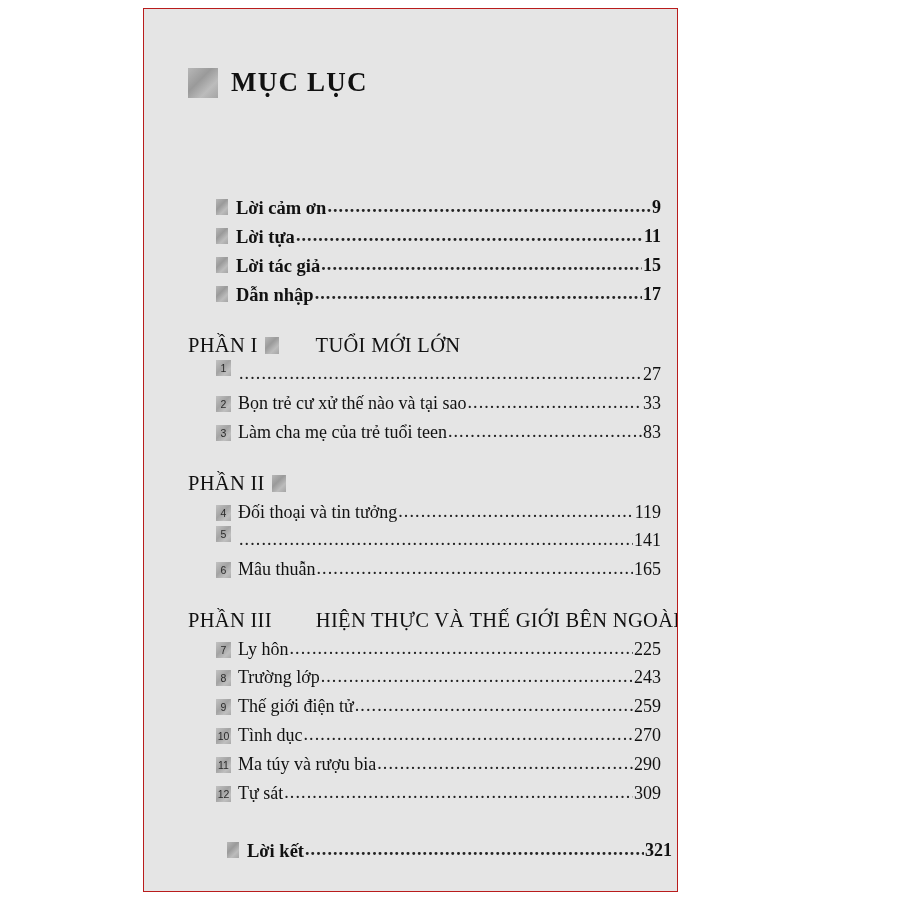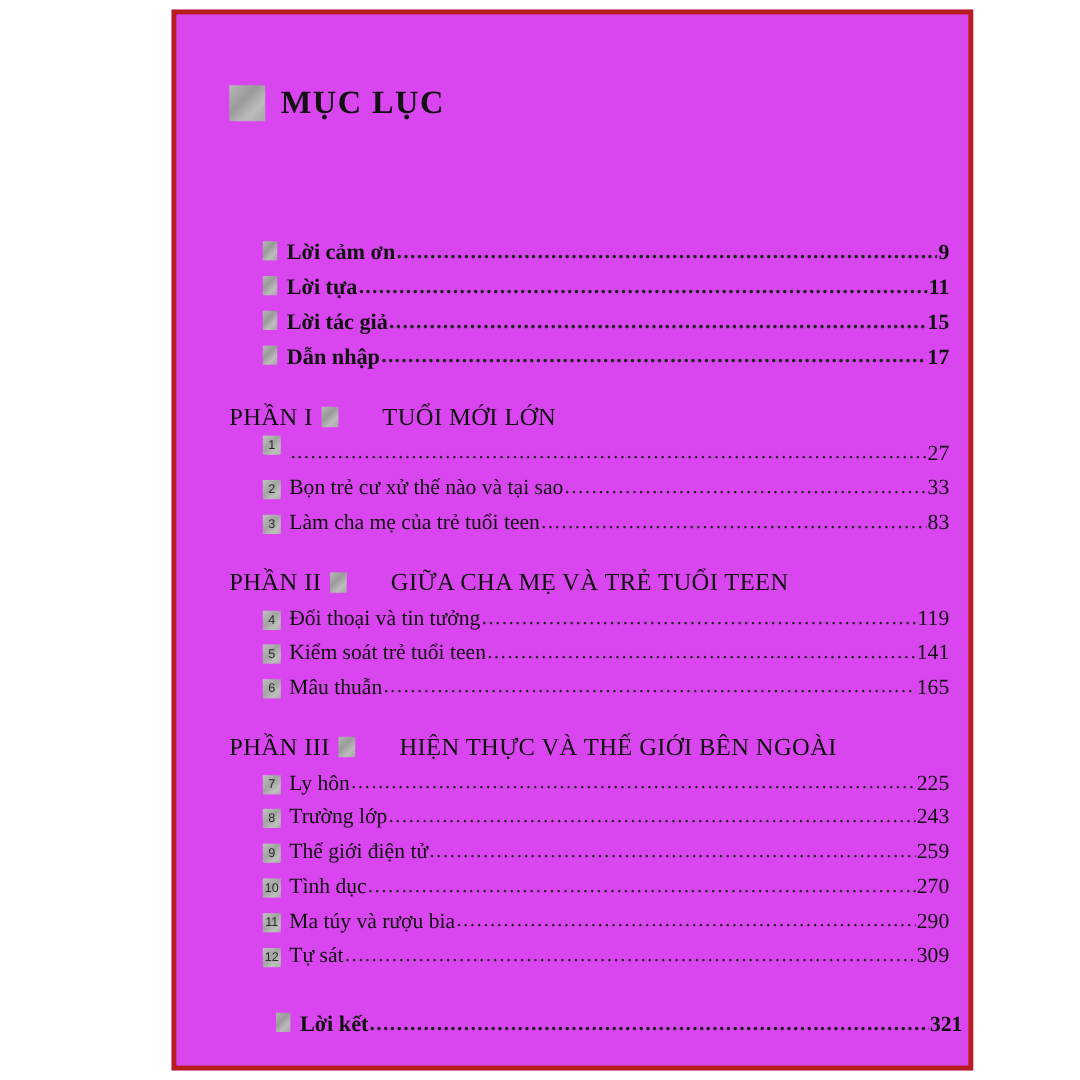--- a/index.html
+++ b/index.html
@@ -11,24 +11,24 @@
     width: 900px;
     height: 900px;
     font-family: "Liberation Serif", serif;
     color: #111;
     position: relative;
   }
   .page {
     position: absolute;
     left: 143px;
     top: 8px;
-    width: 668px;
+    width: 535px;
     height: 884px;
-    background: #d946ef;
-    border: 4px solid #b91c1c;
+    background: #e5e5e5;
+    border: 1px solid #b91c1c;
     box-sizing: border-box;
     overflow: hidden;
   }
   .inner {
     position: absolute;
     left: 44px;
     top: 40px;
     right: 44px;
   }
 
@@ -199,35 +199,33 @@
             <span class="leader">............................................................................................................</span>
             <span class="page-num">83</span>
           </div>
         </div>
       </div>
 
       <div class="part-block">
         <div class="part-head">
           <span class="part-label">PHẦN II</span>
           <span class="sq sq-part"></span>
-          <span class="part-title">GIỮA CHA MẸ VÀ TRẺ TUỔI TEEN</span>
         </div>
         <div class="chapters">
           <div class="row">
             <span class="label">
               <span class="num-box">4</span>
               <span>Đối thoại và tin tưởng</span>
             </span>
             <span class="leader">............................................................................................................</span>
             <span class="page-num">119</span>
           </div>
           <div class="row">
             <span class="label">
               <span class="num-box">5</span>
-              <span>Kiểm soát trẻ tuổi teen</span>
             </span>
             <span class="leader">............................................................................................................</span>
             <span class="page-num">141</span>
           </div>
           <div class="row">
             <span class="label">
               <span class="num-box">6</span>
               <span>Mâu thuẫn</span>
             </span>
             <span class="leader">............................................................................................................</span>

